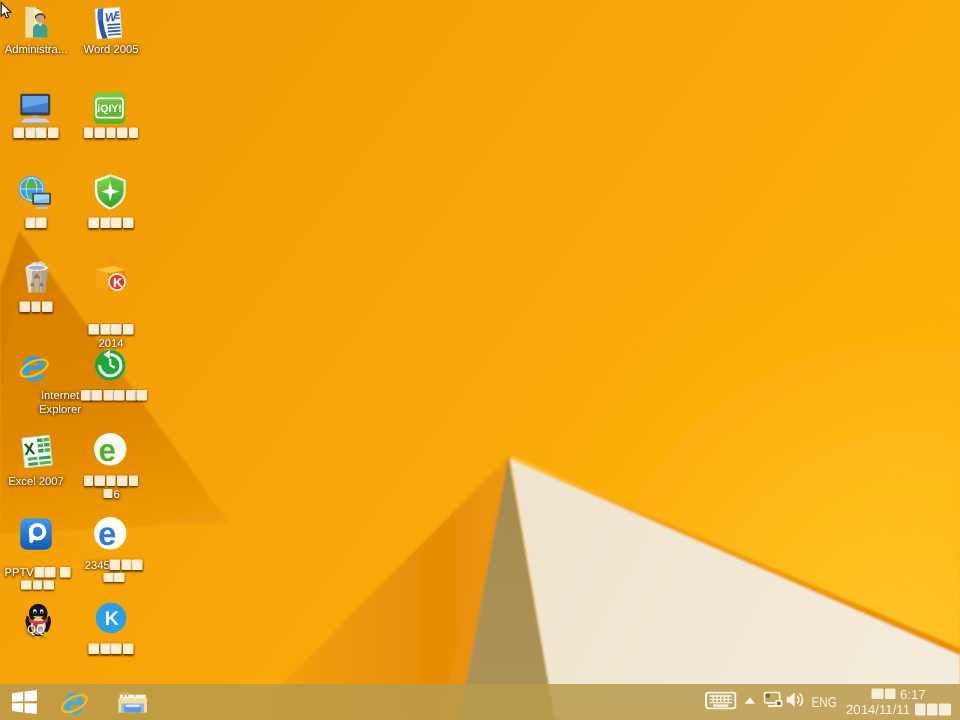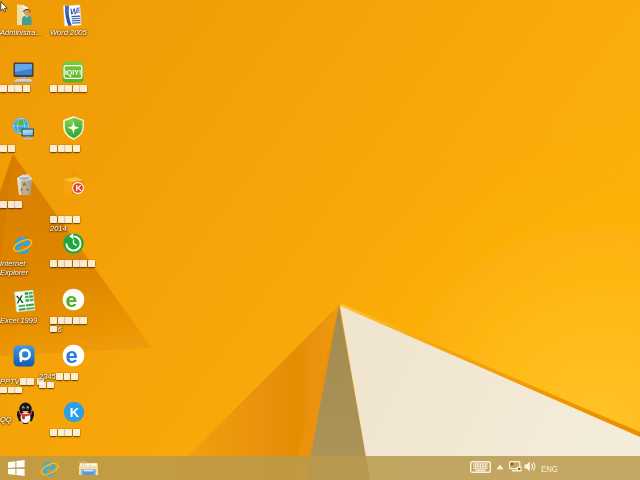--- a/index.html
+++ b/index.html
@@ -1,22 +1,22 @@
 <!DOCTYPE html>
 <html><head>
 <meta charset="utf-8">
 <style>
 html,body{margin:0;padding:0;width:640px;height:480px;overflow:hidden;
   font-family:"Liberation Sans",sans-serif;}
 #screen{position:absolute;left:0;top:0;width:640px;height:480px;background:#f7a508;}
 #wall{position:absolute;left:0;top:0;}
 .ico{position:absolute;}
-.lbl{position:absolute;color:#fff;font-size:7.5px;line-height:8.6px;
+.lbl{position:absolute;color:#fff;font-size:7.5px;line-height:8.6px;text-align:center;
   text-shadow:0 1px 1.5px rgba(60,35,0,.9),1px 0 2px rgba(60,35,0,.5),-1px 0 2px rgba(60,35,0,.4);
-  white-space:nowrap;font-style:italic;}
+  white-space:nowrap;}
 .ck{display:inline-block;width:6.8px;height:6.6px;background:rgba(255,255,255,.82);
   border-radius:.8px;margin:0 .35px;vertical-align:-0.8px;
   box-shadow:0 1px 1.3px rgba(60,35,0,.75),0 0 1.5px rgba(70,40,0,.4);}
 .ckd{display:inline-block;width:7.5px;height:7.6px;background:rgba(250,243,227,.93);
   border-radius:.8px;margin:0 .4px;vertical-align:-0.7px;box-shadow:none;}
 #taskbar{position:absolute;left:0;top:456px;width:640px;height:24px;
   background:rgba(185,154,76,.85);}
 </style>
 </head>
 <body>
@@ -251,26 +251,26 @@
 </svg>
 
 <div class="lbl" style="left:0;top:29px;width:48px">Administra...</div>
 <div class="lbl" style="left:50px;top:29px;width:48px">Word 2005</div>
 <div class="lbl" style="left:0;top:85px;width:48px"><i class="ck"></i><i class="ck"></i><i class="ck"></i><i class="ck"></i></div>
 <div class="lbl" style="left:50px;top:85px;width:48px"><i class="ck"></i><i class="ck"></i><i class="ck"></i><i class="ck"></i><i class="ck"></i></div>
 <div class="lbl" style="left:0;top:145px;width:48px"><i class="ck"></i><i class="ck"></i></div>
 <div class="lbl" style="left:50px;top:145px;width:48px"><i class="ck"></i><i class="ck"></i><i class="ck"></i><i class="ck"></i></div>
 <div class="lbl" style="left:0;top:201px;width:48px"><i class="ck"></i><i class="ck"></i><i class="ck"></i></div>
 <div class="lbl" style="left:50px;top:216px;width:48px"><i class="ck"></i><i class="ck"></i><i class="ck"></i><i class="ck"></i><br>2014</div>
-<div class="lbl" style="left:0;top:260px;width:48px">Internet<br>Explorer</div>
+<div class="lbl" style="left:16px;top:260px;width:48px">Internet<br>Explorer</div>
 <div class="lbl" style="left:50px;top:260px;width:52px"><i class="ck"></i><i class="ck"></i><i class="ck"></i><i class="ck"></i><i class="ck"></i><i class="ck"></i></div>
-<div class="lbl" style="left:0;top:317px;width:48px">Excel 1999</div>
+<div class="lbl" style="left:0;top:317px;width:48px">Excel 2007</div>
 <div class="lbl" style="left:50px;top:317px;width:48px"><i class="ck"></i><i class="ck"></i><i class="ck"></i><i class="ck"></i><i class="ck"></i><br><i class="ck"></i>6</div>
 <div class="lbl" style="left:0;top:378px;width:50px">PPTV<i class="ck"></i><i class="ck"></i> <i class="ck"></i><br><i class="ck"></i><i class="ck"></i><i class="ck"></i></div>
-<div class="lbl" style="left:39px;top:373px;width:48px">2345<i class="ck"></i><i class="ck"></i><i class="ck"></i><br><i class="ck"></i><i class="ck"></i></div>
+<div class="lbl" style="left:52px;top:373px;width:48px">2345<i class="ck"></i><i class="ck"></i><i class="ck"></i><br><i class="ck"></i><i class="ck"></i></div>
 <div class="lbl" style="left:0;top:416px;width:48px">QQ</div>
 <div class="lbl" style="left:50px;top:429px;width:48px"><i class="ck"></i><i class="ck"></i><i class="ck"></i><i class="ck"></i></div>
 
 <div id="taskbar"></div>
 
 <svg style="position:absolute;left:8px;top:460px" width="17" height="16" viewBox="0 0 17 16">
  <path d="M0,2.3 L7.4,1.2 L7.4,7.5 L0,7.9 Z" fill="#fff"></path>
  <path d="M8.4,1.05 L16.6,0 L16.6,7.35 L8.4,7.45 Z" fill="#fff"></path>
  <path d="M0,8.9 L7.4,8.8 L7.4,15 L0,14 Z" fill="#fff"></path>
  <path d="M8.4,8.85 L16.6,8.95 L16.6,16 L8.4,15.1 Z" fill="#fff"></path>
@@ -314,17 +314,21 @@
  <rect x="9" y="6.8" width="2.4" height="2.2" fill="#7a6838"></rect>
 </svg>
 
 <svg style="position:absolute;left:524px;top:461px" width="12" height="11" viewBox="0 0 12 11">
  <path d="M0.5,3.5 L2.6,3.5 L5.8,0.6 L5.8,10.4 L2.6,7.5 L0.5,7.5 Z" fill="#faf3e1"></path>
  <path d="M7.4,3 A3.2,3.2 0 0 1 7.4,8" fill="none" stroke="#faf3e1" stroke-width="1.1"></path>
  <path d="M9,1.3 A5.5,5.5 0 0 1 9,9.7" fill="none" stroke="#faf3e1" stroke-width="1.1"></path>
 </svg>
 <div style="position:absolute;left:541px;top:462.5px;width:24px;font-size:9.5px;color:#faf3e1;
  transform:scaleX(0.82);transform-origin:0 0;">ENG</div>
+<div style="position:absolute;right:6px;top:457.5px;font-size:8.8px;color:#faf3e1;text-align:center;line-height:10.8px;">
+ <span><i class="ckd"></i><i class="ckd"></i> 6:17</span><br>
+ <span>2014/11/11 <i class="ckd"></i><i class="ckd"></i><i class="ckd"></i></span>
+</div>
 
 <svg style="position:absolute;left:0px;top:0.5px" width="9" height="13" viewBox="0 0 9 13">
  <path d="M0.8,0.7 L0.8,9.8 L2.9,7.9 L4.2,11 L5.8,10.3 L4.5,7.3 L7.3,7.1 Z" fill="#fff" stroke="#222" stroke-width="0.8"></path>
 </svg>
 </div>
 
 </body></html>

